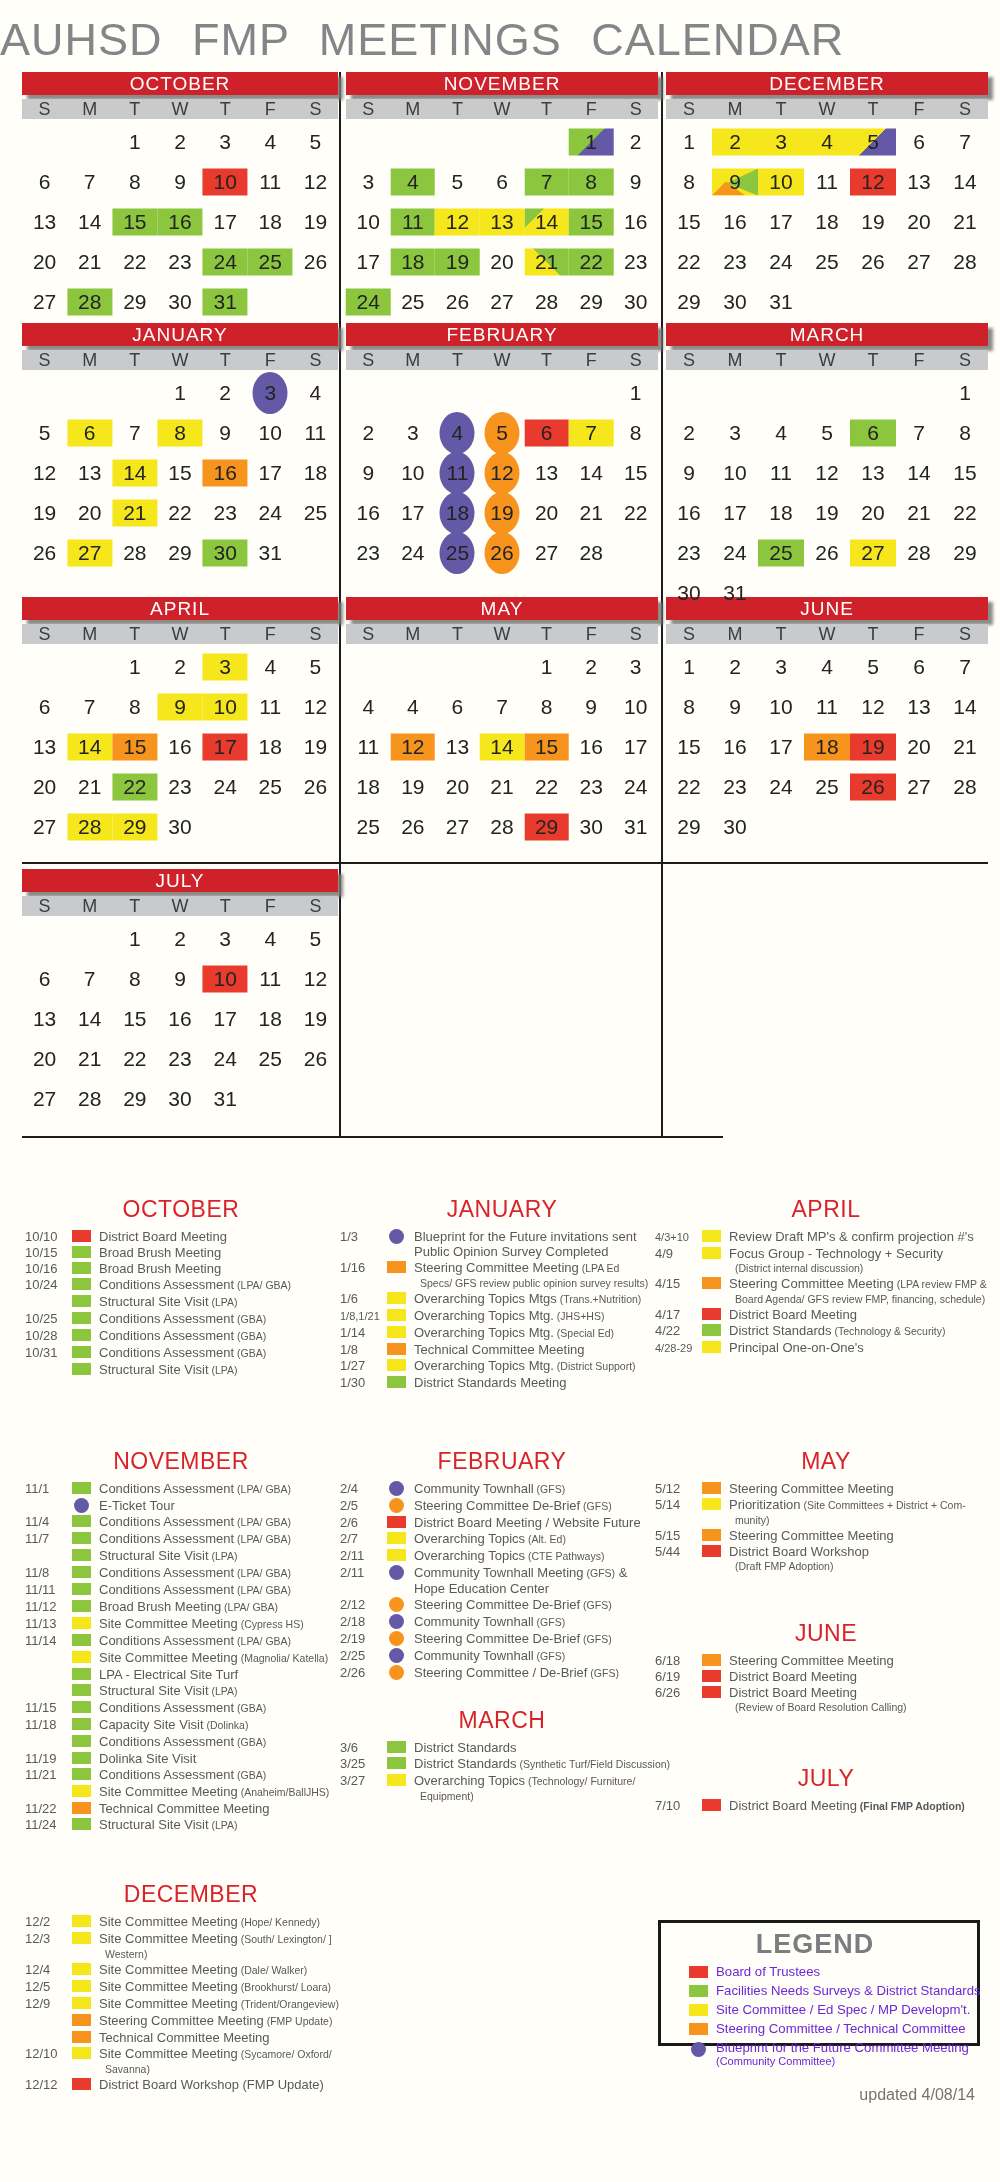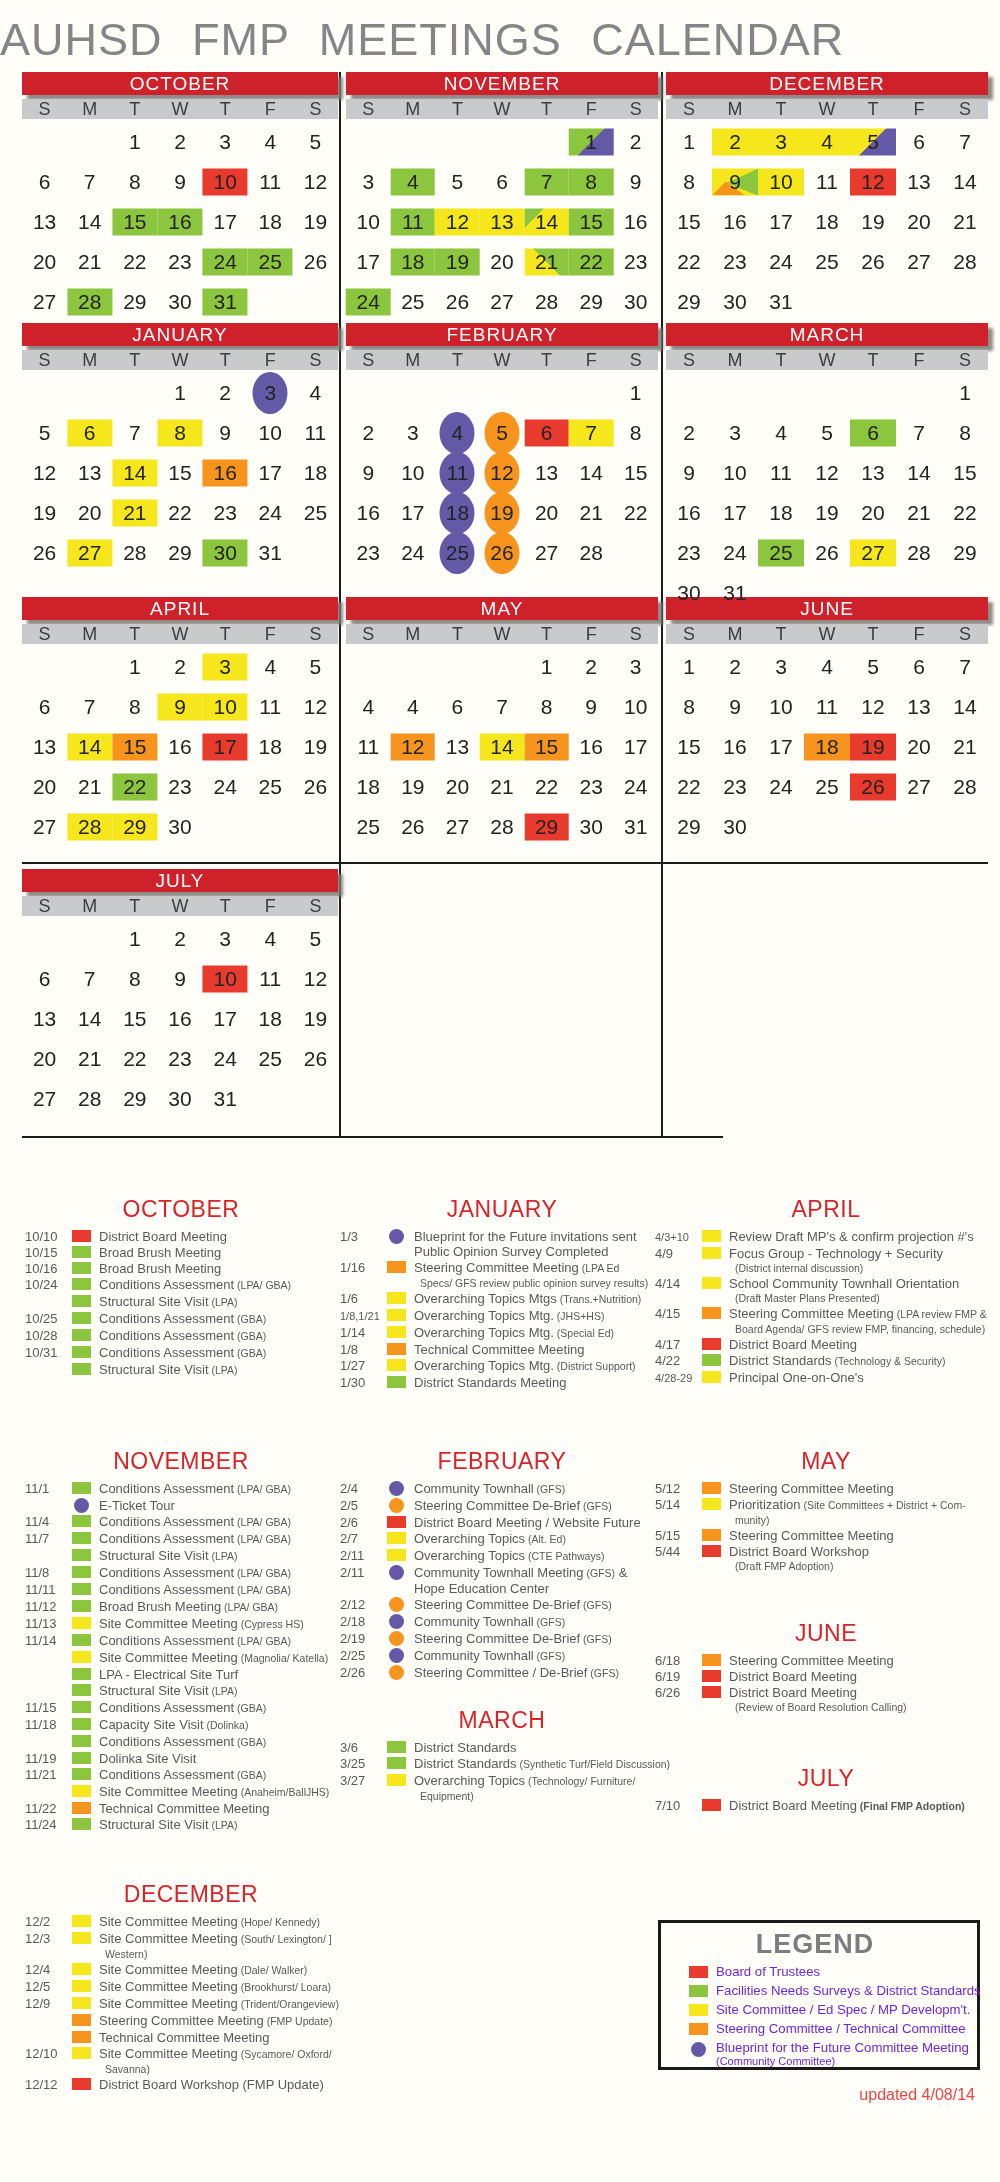--- a/index.html
+++ b/index.html
@@ -52,29 +52,29 @@
 .sw-red{background:var(--red)} .sw-green{background:var(--green)}
 .sw-yellow{background:var(--yellow)} .sw-orange{background:var(--orange)}
 .sw-pc,.sw-oc{width:15px;height:15px;border-radius:50%;margin:0 10px 0 2px}
 .sw-pc{background:var(--purple)} .sw-oc{background:var(--orange)}
 .ltxt{font-size:13px;color:var(--txt);line-height:15px}
 .note{font-size:10.5px}
 .note.b{font-weight:bold}
 .s2{font-size:10.5px;margin-left:6px;line-height:14px}
 .l2{font-size:13px;line-height:15px}
 
-.legend{position:absolute;left:658px;top:1920px;width:322px;height:150px;
+.legend{position:absolute;left:658px;top:1920px;width:322px;height:126px;
   border:3px solid #191919;background:#fffef9;padding:6px 12px 8px 28px}
 .lg-title{font-size:27px;font-weight:bold;color:#7b7d80;text-align:center;
   letter-spacing:1px;margin-right:24px}
 .lg-row{display:flex;align-items:flex-start;margin-top:4px;white-space:nowrap}
 .lg-row .sw{margin-top:2px}
 .lg-tx{font-size:13.2px;color:#6d28d9;line-height:15px}
 .lg-s2{font-size:11px;line-height:12px}
-.updated{position:absolute;right:25px;top:2086px;font-size:16px;color:#ef4444}
+.updated{position:absolute;right:25px;top:2086px;font-size:16px;color:#737373}
 </style>
 </head>
 <body>
 
 <div class="page">
   <div class="ptitle">AUHSD FMP MEETINGS CALENDAR</div>
 
   <div class="gline" style="left:339px;top:72px;width:2px;height:1064px"></div>
   <div class="gline" style="left:661px;top:72px;width:2px;height:1064px"></div>
   <div class="gline" style="left:22px;top:862px;width:966px;height:2px"></div>
@@ -1351,25 +1351,20 @@
           <div class="ld long">4/3+10</div>
           <div class="sw sw-yellow"></div>
           <div class="ltxt"><span>Review Draft MP's &amp; confirm projection #'s</span></div>
         </div>
         <div class="lrow">
           <div class="ld">4/9</div>
           <div class="sw sw-yellow"></div>
           <div class="ltxt"><span>Focus Group - Technology + Security</span><div class="s2">(District internal discussion)</div></div>
         </div>
         <div class="lrow">
-          <div class="ld">4/14</div>
-          <div class="sw sw-yellow"></div>
-          <div class="ltxt"><span>School Community Townhall Orientation</span><div class="s2">(Draft Master Plans Presented)</div></div>
-        </div>
-        <div class="lrow">
           <div class="ld">4/15</div>
           <div class="sw sw-orange"></div>
           <div class="ltxt"><span>Steering Committee Meeting</span><span class="note"> (LPA review FMP &amp;</span><div class="s2">Board Agenda/ GFS review FMP, financing, schedule)</div></div>
         </div>
         <div class="lrow">
           <div class="ld">4/17</div>
           <div class="sw sw-red"></div>
           <div class="ltxt"><span>District Board Meeting</span></div>
         </div>
         <div class="lrow">

